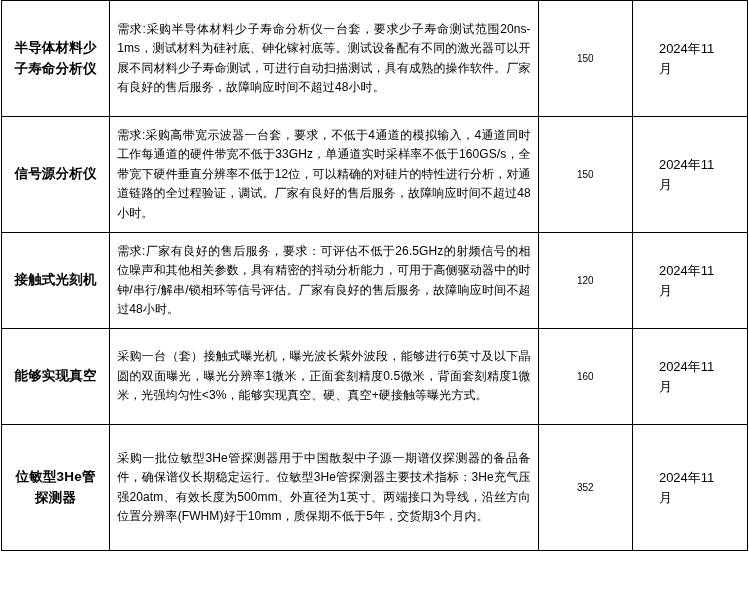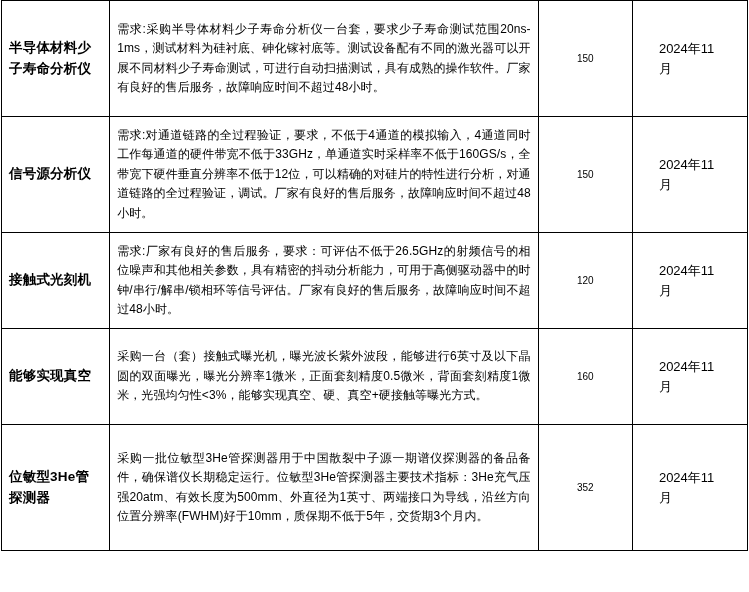--- a/index.html
+++ b/index.html
@@ -35,21 +35,21 @@
   col.c-name  { width: 108px; }
   col.c-desc  { width: 428px; }
   col.c-qty   { width: 94px; }
   col.c-date  { width: 115px; }
 
   td.name-cell {
     font-size: 13.5px;
     font-weight: bold;
     line-height: 1.55;
     letter-spacing: 0.2px;
-    text-align: left;
+    text-align: center;
   }
   td.desc-cell {
     font-size: 12px;
     line-height: 1.62;
     text-align: justify;
     text-justify: inter-ideograph;
     letter-spacing: 0.1px;
   }
   td.qty-cell {
     font-size: 10px;
@@ -90,21 +90,21 @@
       <tr class="row-1">
         <td class="name-cell">半导体材料少子寿命分析仪</td>
         <td class="desc-cell">需求:采购半导体材料少子寿命分析仪一台套，要求少子寿命测试范围20ns-1ms，测试材料为硅衬底、砷化镓衬底等。测试设备配有不同的激光器可以开展不同材料少子寿命测试，可进行自动扫描测试，具有成熟的操作软件。厂家有良好的售后服务，故障响应时间不超过48小时。</td>
         <td class="qty-cell">150</td>
         <td class="date-cell">
           <span class="date-inner">2024年11月</span>
         </td>
       </tr>
       <tr class="row-2">
         <td class="name-cell">信号源分析仪</td>
-        <td class="desc-cell">需求:对通道链路的全过程验证，要求，不低于4通道的模拟输入，4通道同时工作每通道的硬件带宽不低于33GHz，单通道实时采样率不低于160GS/s，全带宽下硬件垂直分辨率不低于12位，可以精确的对硅片的特性进行分析，对通道链路的全过程验证，调试。厂家有良好的售后服务，故障响应时间不超过48小时。</td>
+        <td class="desc-cell">需求:采购高带宽示波器一台套，要求，不低于4通道的模拟输入，4通道同时工作每通道的硬件带宽不低于33GHz，单通道实时采样率不低于160GS/s，全带宽下硬件垂直分辨率不低于12位，可以精确的对硅片的特性进行分析，对通道链路的全过程验证，调试。厂家有良好的售后服务，故障响应时间不超过48小时。</td>
         <td class="qty-cell">150</td>
         <td class="date-cell">
           <span class="date-inner">2024年11月</span>
         </td>
       </tr>
       <tr class="row-3">
         <td class="name-cell">接触式光刻机</td>
         <td class="desc-cell">需求:厂家有良好的售后服务，要求：可评估不低于26.5GHz的射频信号的相位噪声和其他相关参数，具有精密的抖动分析能力，可用于高侧驱动器中的时钟/串行/解串/锁相环等信号评估。厂家有良好的售后服务，故障响应时间不超过48小时。</td>
         <td class="qty-cell">120</td>
         <td class="date-cell">

